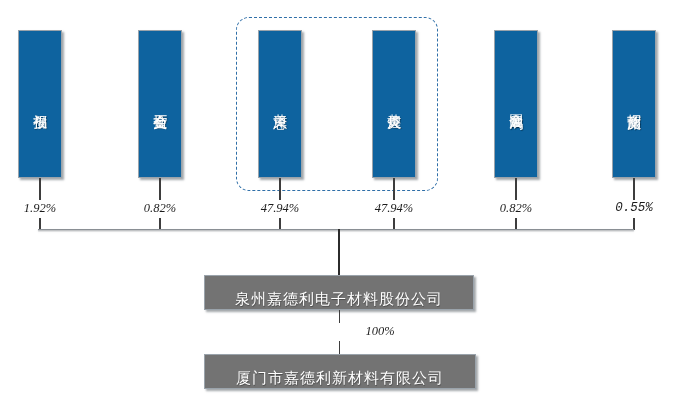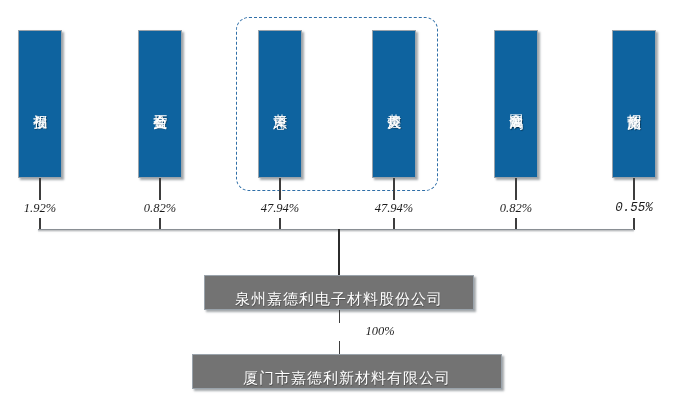--- a/index.html
+++ b/index.html
@@ -157,17 +157,17 @@
   <div class="vline-thick" style="left:338px; top:229px; height:46px;"></div>
 
   <div class="co-box" style="left:204px; top:275px; width:270px; height:35px;">
     <span class="co-label">泉州嘉德利电子材料股份公司</span>
   </div>
 
   <div class="vline" style="left:338.6px; top:310px; height:13px;"></div>
   <div class="pct" style="left:339px; top:324px;margin-left:41px;">100%</div>
   <div class="vline" style="left:338.6px; top:341px; height:13px;"></div>
 
-  <div class="co-box" style="left:192px; top:354px; width:310px; height:35px;">
+  <div class="co-box" style="left:204px; top:354px; width:272px; height:35px;">
     <span class="co-label">厦门市嘉德利新材料有限公司</span>
   </div>
 
 </div>
 
 </body></html>

